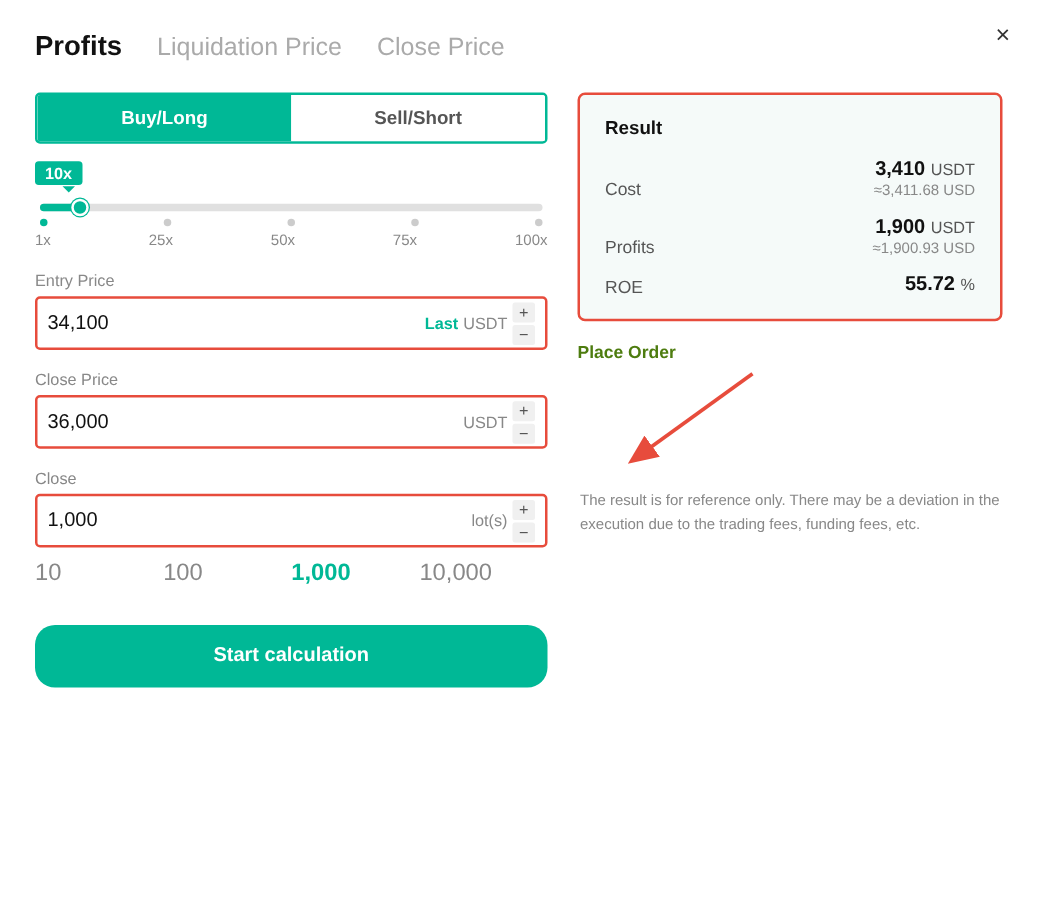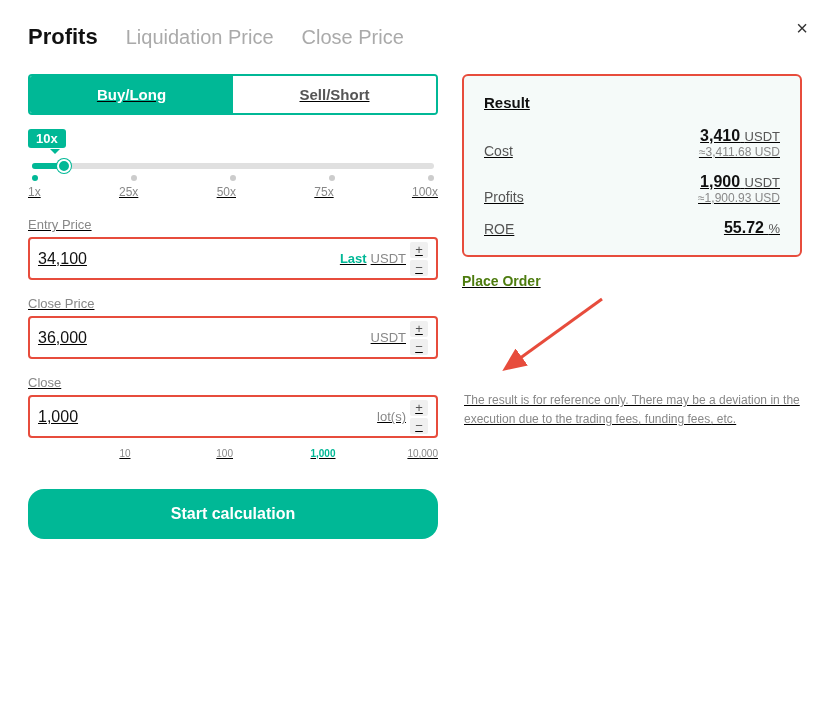--- a/index.html
+++ b/index.html
@@ -48,21 +48,20 @@
     .top-tab.inactive {
       font-size: 20px;
       font-weight: 400;
       color: #aaa;
     }
 
     
     .main-layout {
       display: flex;
       gap: 24px;
-      text-decoration: underline;
     }
 
     
     .left-panel {
       width: 410px;
       flex-shrink: 0;
     }
 
     
     .toggle-row {
@@ -200,22 +199,22 @@
 
     
     .size-picks {
       display: flex;
       gap: 0;
       margin-top: -10px;
       margin-bottom: 10px;
     }
     .size-pick {
       flex: 1;
-      text-align: right;
-      font-size: 10px;
+      text-align: left;
+      font-size: 19px;
       color: #888;
       padding: 4px 0;
       cursor: pointer;
     }
     .size-pick.active {
       color: #00b896;
       font-weight: 700;
     }
 
     

